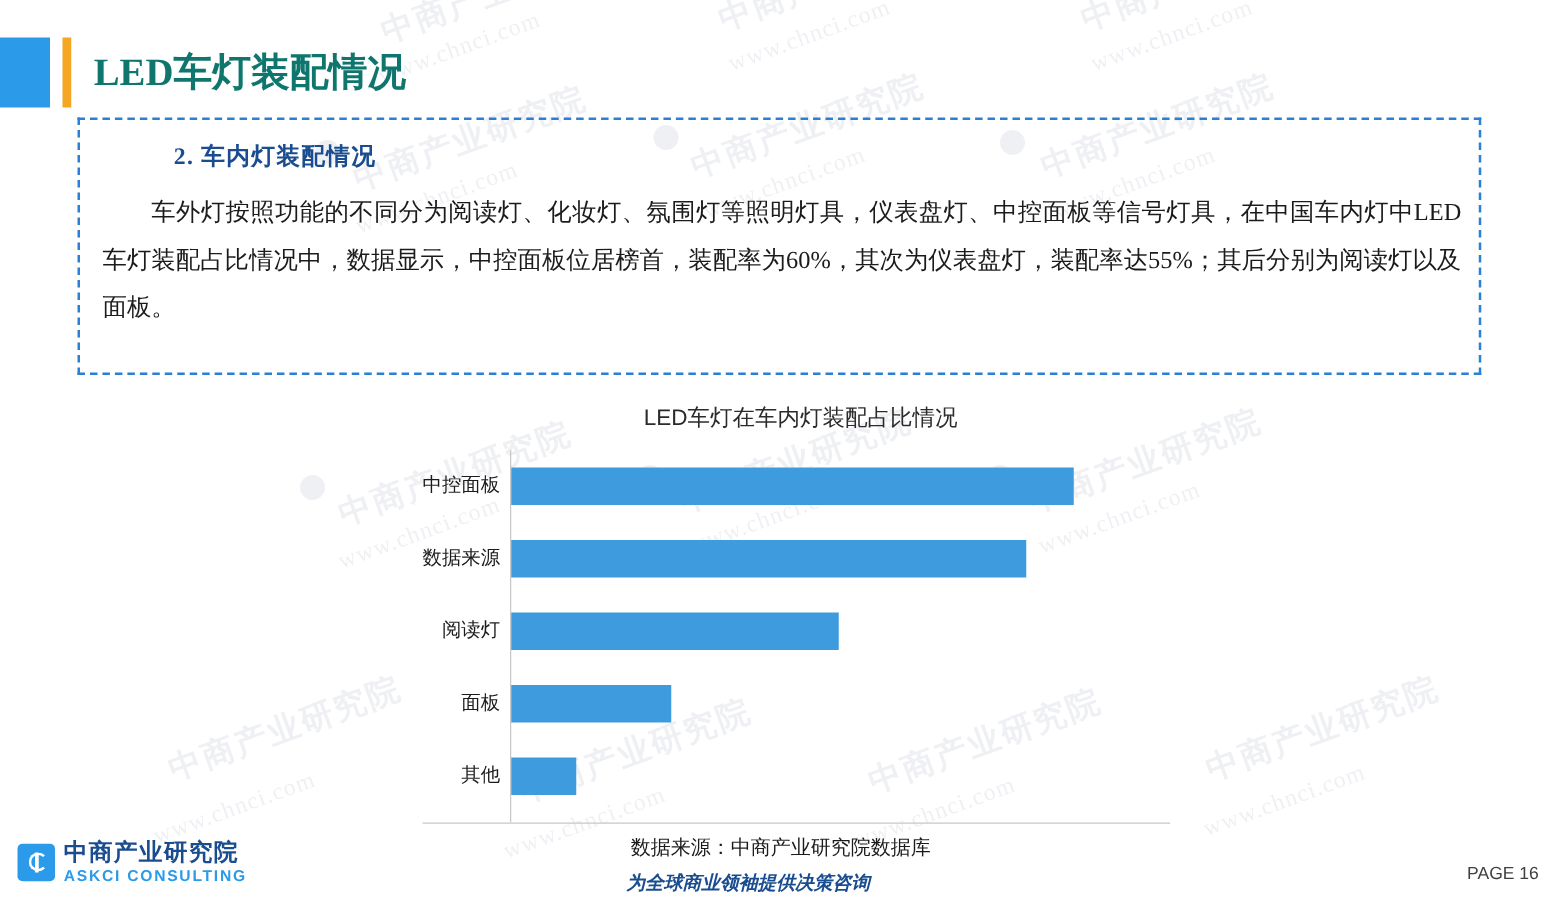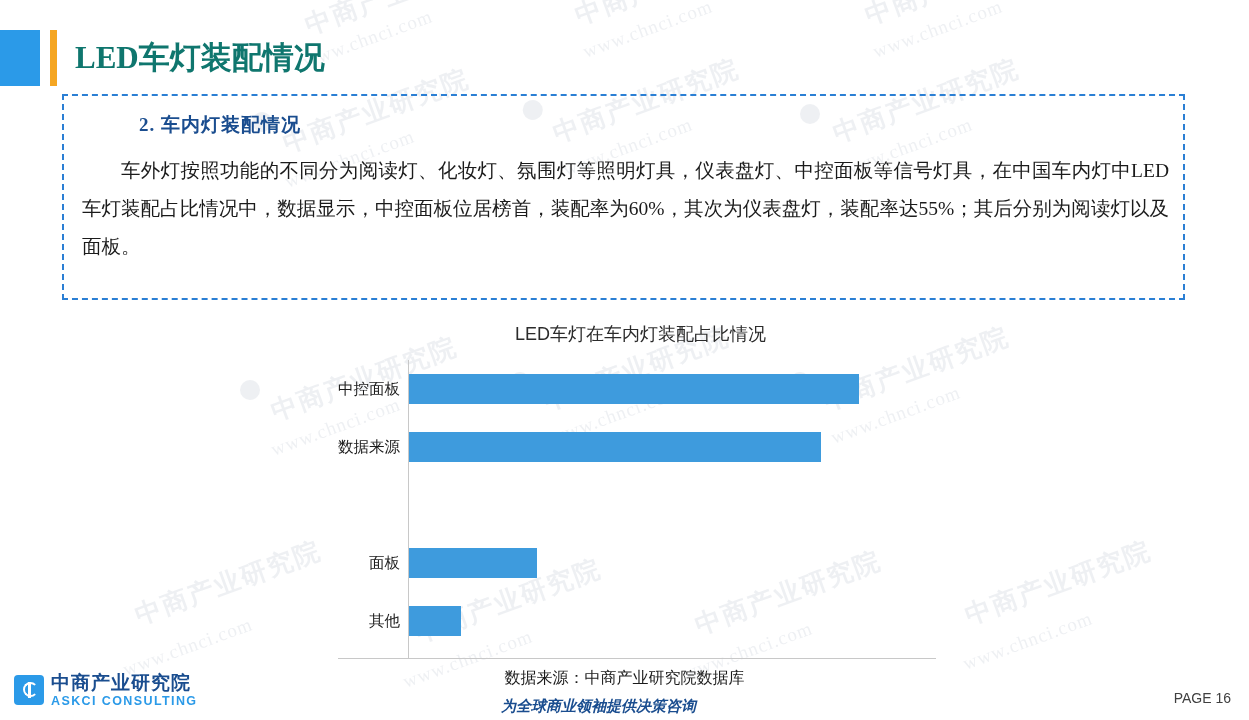--- a/index.html
+++ b/index.html
@@ -327,20 +327,24 @@
     <div class="axis-line-h"></div>
 
     <div class="bar-row" style="top:0px;">
       <div class="bar-label">中控面板</div>
       <div class="bar" style="width:450px;"></div>
     </div>
     <div class="bar-row" style="top:58px;">
       <div class="bar-label">数据来源</div>
       <div class="bar" style="width:412px;"></div>
     </div>
+    <div class="bar-row" style="top:116px;">
+      <div class="bar-label">阅读灯</div>
+      <div class="bar" style="width:262px;"></div>
+    </div>
     <div class="bar-row" style="top:232px;">
       <div class="bar-label">其他</div>
       <div class="bar" style="width:52px;"></div>
     </div>
     <div class="bar-row" style="top:174px;">
       <div class="bar-label">面板</div>
       <div class="bar" style="width:128px;"></div>
     </div>
   </div>
 </div>

